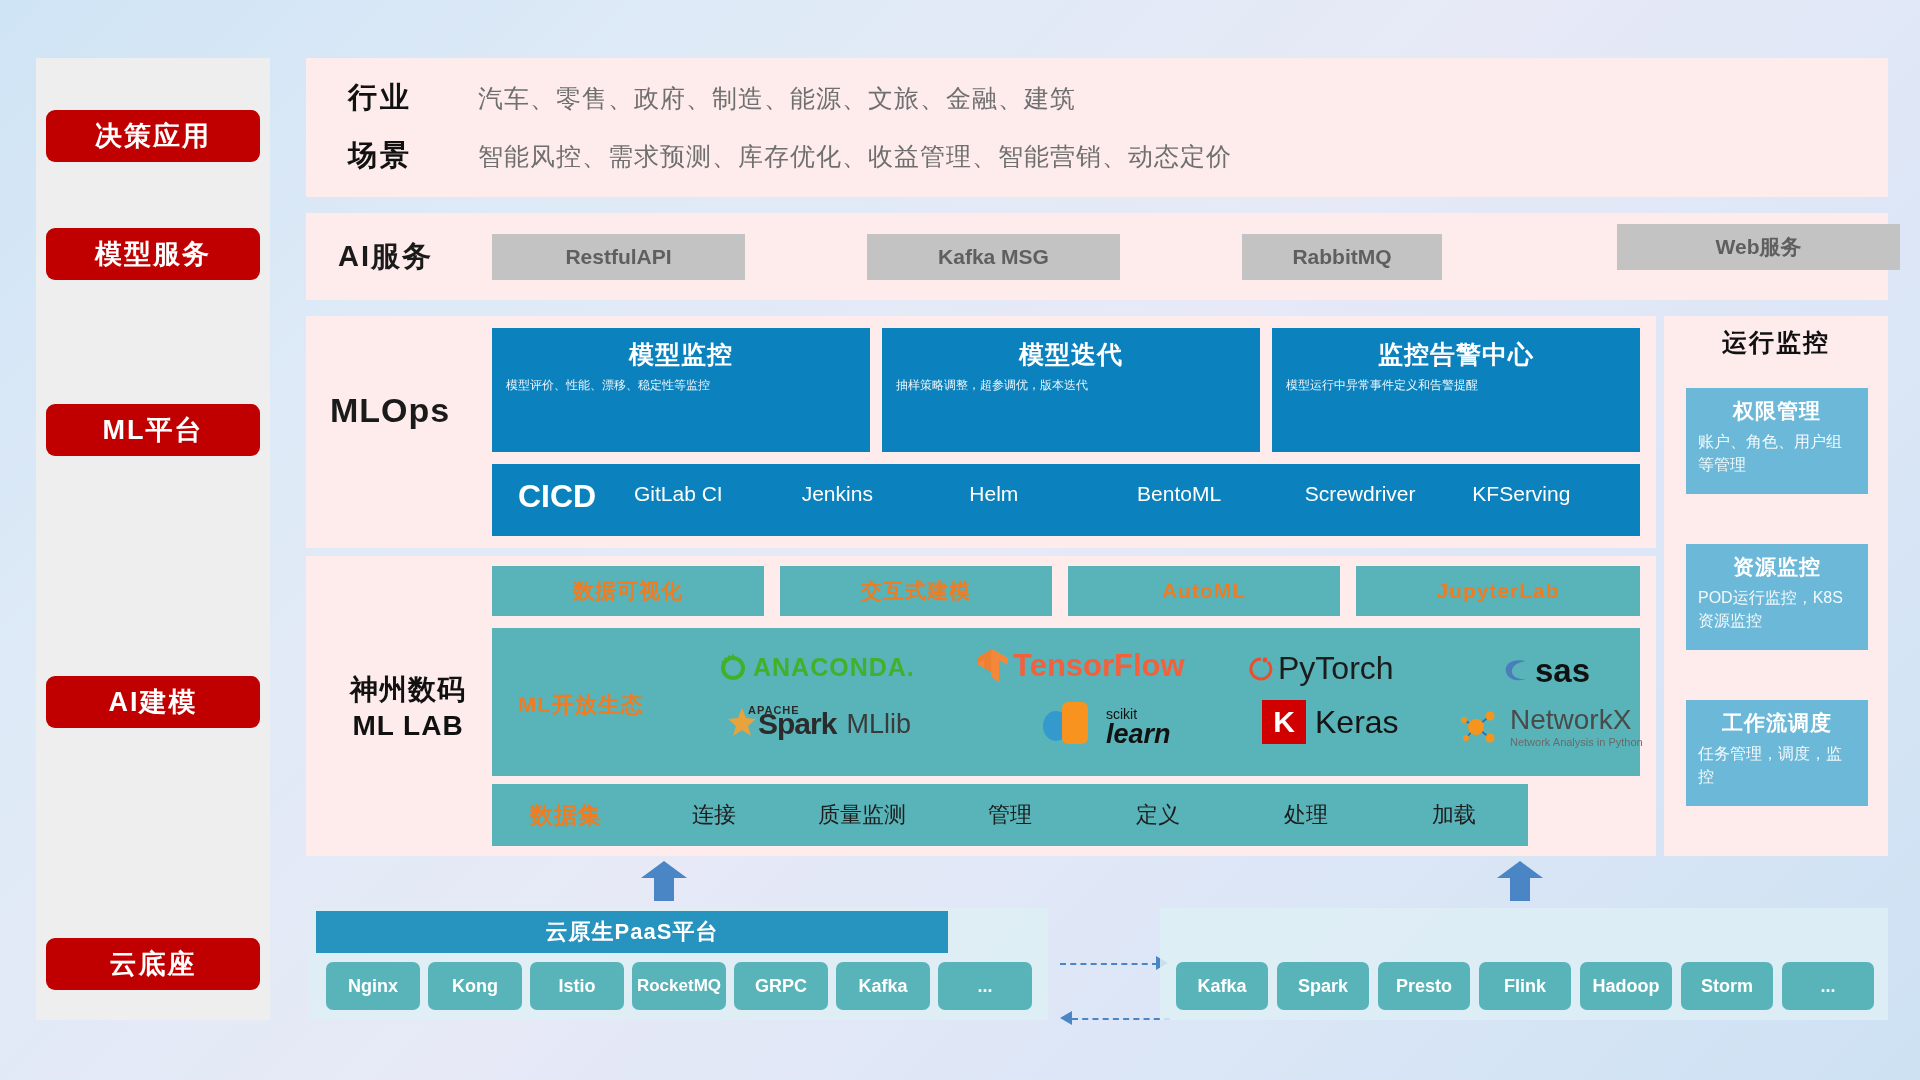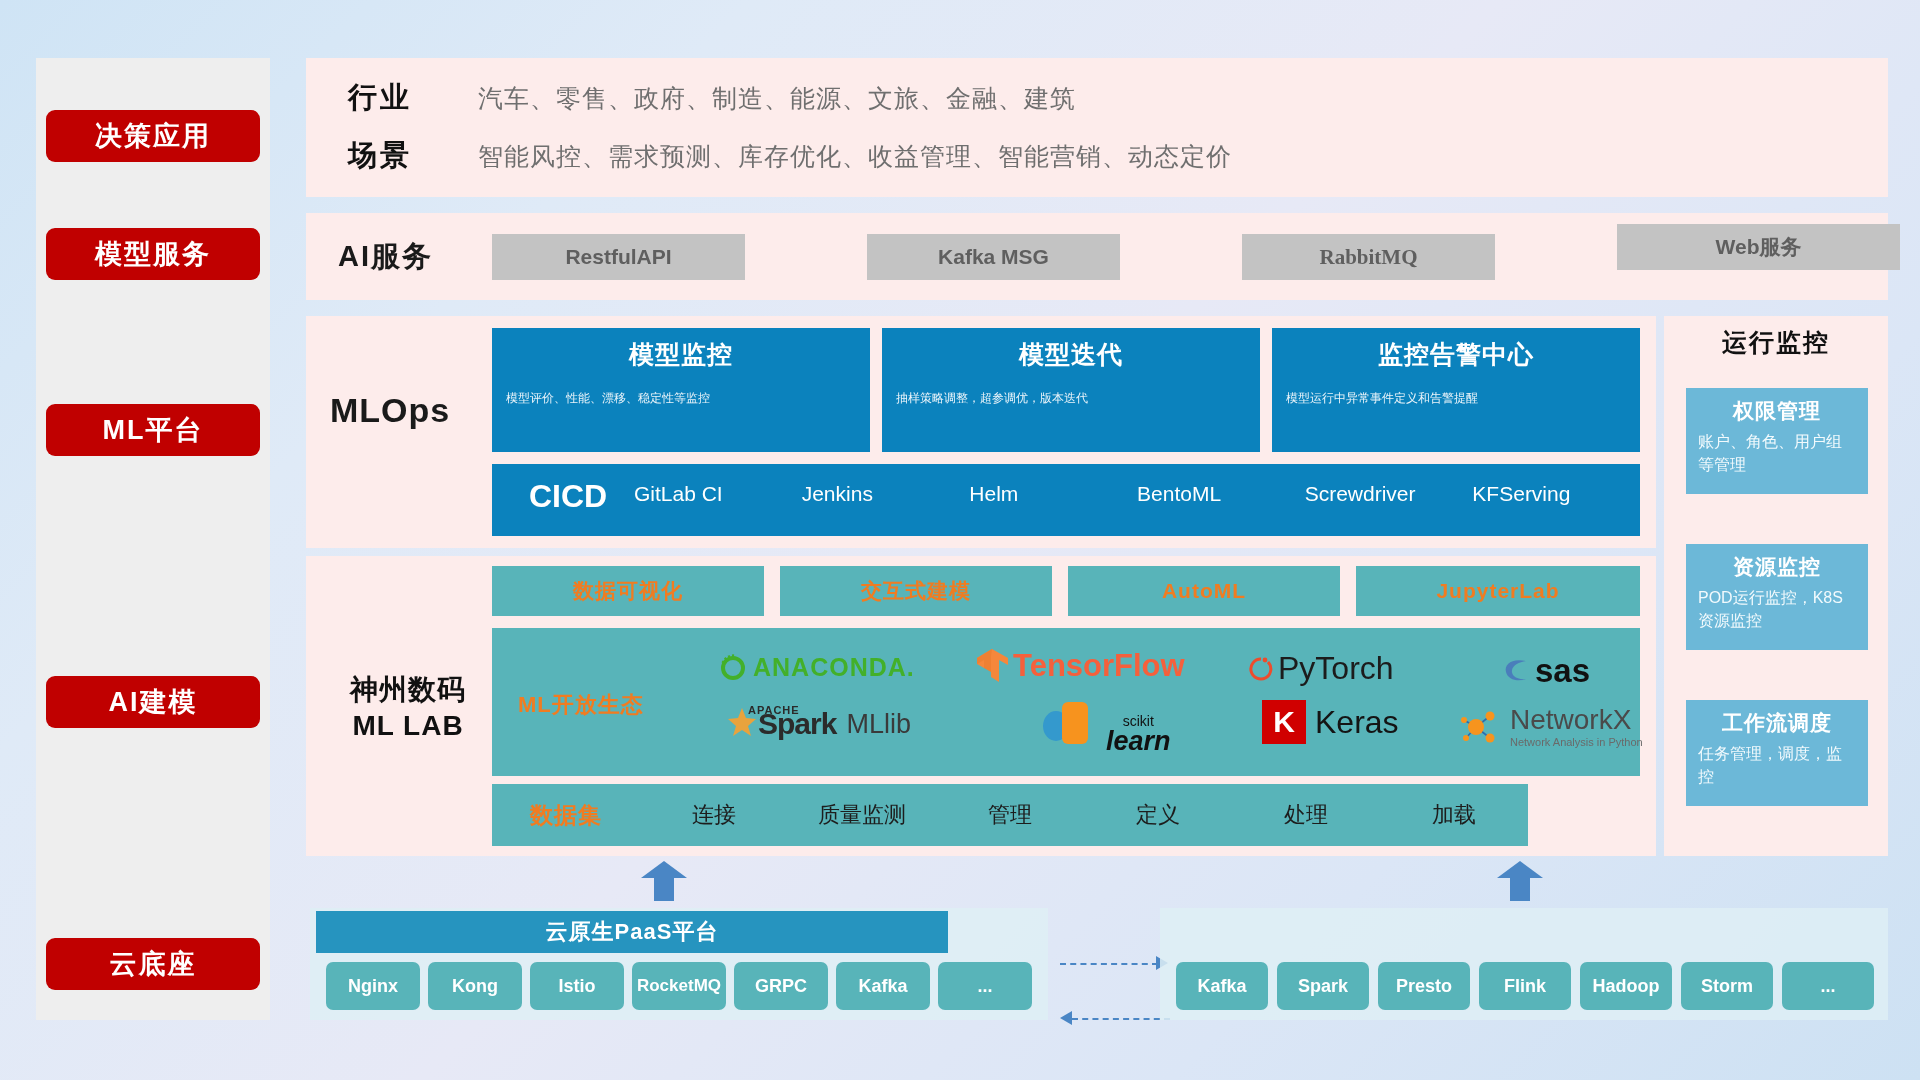--- a/index.html
+++ b/index.html
@@ -37,28 +37,28 @@
 
   
   .svcbox{
     position:absolute;height:46px;background:#c3c3c3;
     display:flex;align-items:center;justify-content:center;
     color:#5f5f5f;font-size:21px;font-weight:bold;
   }
 
   
   .mcard{position:absolute;background:#0b82bd;color:#fff;box-sizing:border-box;padding:10px 14px 8px;}
-  .mcard .t{font-size:25px;font-weight:bold;text-align:center;margin-bottom:19px;letter-spacing:1px;}
+  .mcard .t{font-size:25px;font-weight:bold;text-align:center;margin-bottom:6px;letter-spacing:1px;}
   .mcard .d{font-size:12px;line-height:1.42;color:#eaf4fa;}
 
   .cicd{
     position:absolute;background:#0b82bd;color:#fff;overflow:hidden;
     display:flex;align-items:flex-start;
   }
-  .cicd .k{width:142px;flex:none;font-size:32px;font-weight:bold;padding:14px 0 0 10px;box-sizing:border-box;text-align:center;}
+  .cicd .k{width:142px;flex:none;font-size:32px;font-weight:bold;padding:14px 0 0 26px;box-sizing:border-box;}
   .cicd .cell{flex:1;font-size:21px;padding:17px 4px 0 0;box-sizing:border-box;line-height:1.25;}
 
   
   .tealtab{
     position:absolute;height:50px;background:#58b4b9;
     display:flex;align-items:center;justify-content:center;
     color:#f07c21;font-size:21px;font-weight:bold;letter-spacing:1px;
   }
   .ecoband{position:absolute;background:#58b4b9;}
   .ecolabel{
@@ -131,21 +131,21 @@
   </div>
 
   <div class="band" style="left:306px;top:213px;width:1582px;height:87px;"></div>
   <div class="rowlabel" style="left:338px;top:213px;width:150px;height:87px;font-size:29px;letter-spacing:2px;">AI服务</div>
   <div class="svcbox" style="left:492px;top:234px;width:253px;">
     <span>RestfulAPI</span>
   </div>
   <div class="svcbox" style="left:867px;top:234px;width:253px;">
     <span>Kafka MSG</span>
   </div>
-  <div class="svcbox" style="left:1242px;top:234px;width:253px;font-family:Liberation Serif, serif;">
+  <div class="svcbox" style="left:1242px;top:234px;width:200px;">
     <span>RabbitMQ</span>
   </div>
   <div class="svcbox" style="left:1617px;top:224px;width:283px;">
     <span>Web服务</span>
   </div>
 
   <div class="band" style="left:306px;top:316px;width:1350px;height:232px;"></div>
   <div class="rowlabel" style="left:330px;top:380px;width:160px;height:60px;font-size:34px;letter-spacing:1px;">MLOps</div>
 
   <div class="mcard" style="left:492px;top:328px;width:378px;height:124px;">
@@ -231,21 +231,21 @@
     <span style="position:absolute;left:28px;top:-2px;font-size:11px;color:#2a2a2a;font-weight:bold;letter-spacing:1px;">APACHE</span>
     <span class="lg-txt" style="font-size:30px;color:#2b2b2b;letter-spacing:-1px;">Spark</span>
     <span style="font-size:27px;color:#3a3a3a;margin-left:10px;">MLlib</span>
   </div>
 
   <div class="logo" style="left:1040px;top:700px;">
     <svg width="48" height="46" viewBox="0 0 48 46">
       <ellipse cx="16" cy="26" rx="13" ry="15" fill="#3499cd"></ellipse>
       <rect x="22" y="2" width="26" height="42" rx="6" fill="#f7931e"></rect>
     </svg>
-    <div style="position:absolute;left:66px;top:13px;text-align:center;">
+    <div style="position:absolute;left:66px;top:6px;">
       <div style="font-size:14px;color:#111;">scikit</div>
       <div style="font-size:27px;color:#111;font-style:italic;font-weight:bold;margin-top:-3px;">learn</div>
     </div>
   </div>
 
   <div class="logo" style="left:1262px;top:700px;">
     <div style="width:44px;height:44px;background:#d00000;display:flex;align-items:center;justify-content:center;
                 color:#fff;font-size:30px;font-weight:bold;">K</div>
     <span class="lg-txt" style="font-size:32px;color:#141414;font-weight:normal;margin-left:9px;">Keras</span>
   </div>

